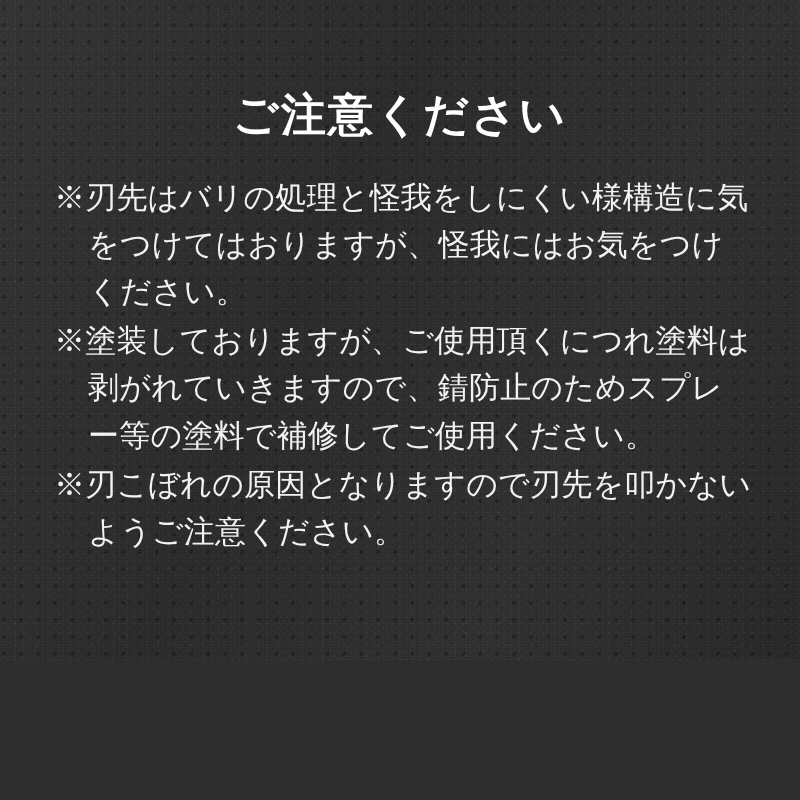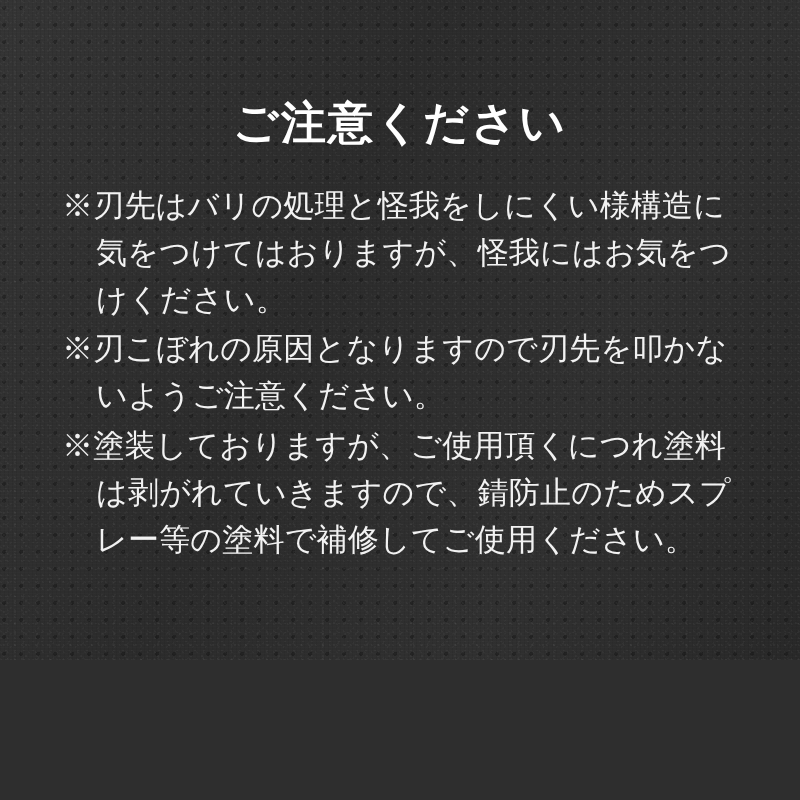--- a/index.html
+++ b/index.html
@@ -23,21 +23,21 @@
     background-image:
       radial-gradient(circle at 12% 18%, rgba(255,255,255,0.035) 0 1px, transparent 1px),
       radial-gradient(circle at 37% 62%, rgba(255,255,255,0.03) 0 1px, transparent 1px),
       radial-gradient(circle at 68% 28%, rgba(255,255,255,0.03) 0 1px, transparent 1px),
       radial-gradient(circle at 82% 74%, rgba(255,255,255,0.028) 0 1px, transparent 1px),
       radial-gradient(circle at 55% 88%, rgba(255,255,255,0.026) 0 1px, transparent 1px),
       radial-gradient(circle at 25% 45%, rgba(0,0,0,0.25) 0 2px, transparent 2px),
       linear-gradient(115deg, #343434 0%, #2b2b2b 40%, #303030 70%, #282828 100%);
     background-size: 7px 7px, 11px 11px, 9px 9px, 13px 13px, 15px 15px, 17px 17px, 100% 100%;
     box-sizing: border-box;
-    padding: 8px;
+    padding: 0;
   }
   .page::after {
     content: "";
     position: absolute;
     inset: 0;
     pointer-events: none;
     background-image:
       repeating-linear-gradient(0deg, rgba(255,255,255,0.012) 0px, rgba(255,255,255,0.012) 1px, transparent 1px, transparent 3px),
       repeating-linear-gradient(90deg, rgba(0,0,0,0.05) 0px, rgba(0,0,0,0.05) 1px, transparent 1px, transparent 4px);
     opacity: 0.9;
@@ -86,17 +86,17 @@
 </style>
 </head>
 <body>
 
 <div class="page">
   <div class="content">
     <h1 class="heading">ご注意ください</h1>
 
     <ul class="notice-list">
       <li class="notice-item">※刃先はバリの処理と怪我をしにくい様構造に気をつけてはおりますが、怪我にはお気をつけください。</li>
+      <li class="notice-item">※塗装しておりますが、ご使用頂くにつれ塗料は剥がれていきますので、錆防止のためスプレー等の塗料で補修してご使用ください。</li>
       <li class="notice-item">※刃こぼれの原因となりますので刃先を叩かないようご注意ください。</li>
-      <li class="notice-item">※塗装しておりますが、ご使用頂くにつれ塗料は剥がれていきますので、錆防止のためスプレー等の塗料で補修してご使用ください。</li>
     </ul>
   </div>
 </div>
 
 </body></html>

